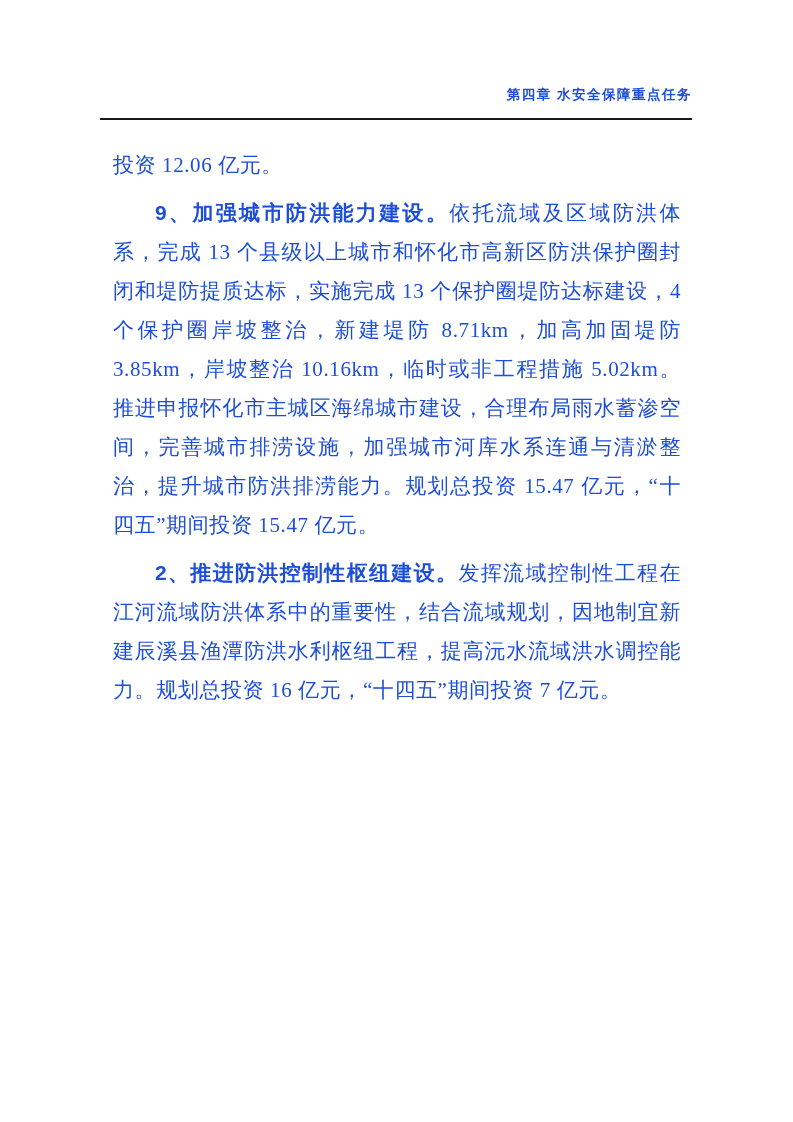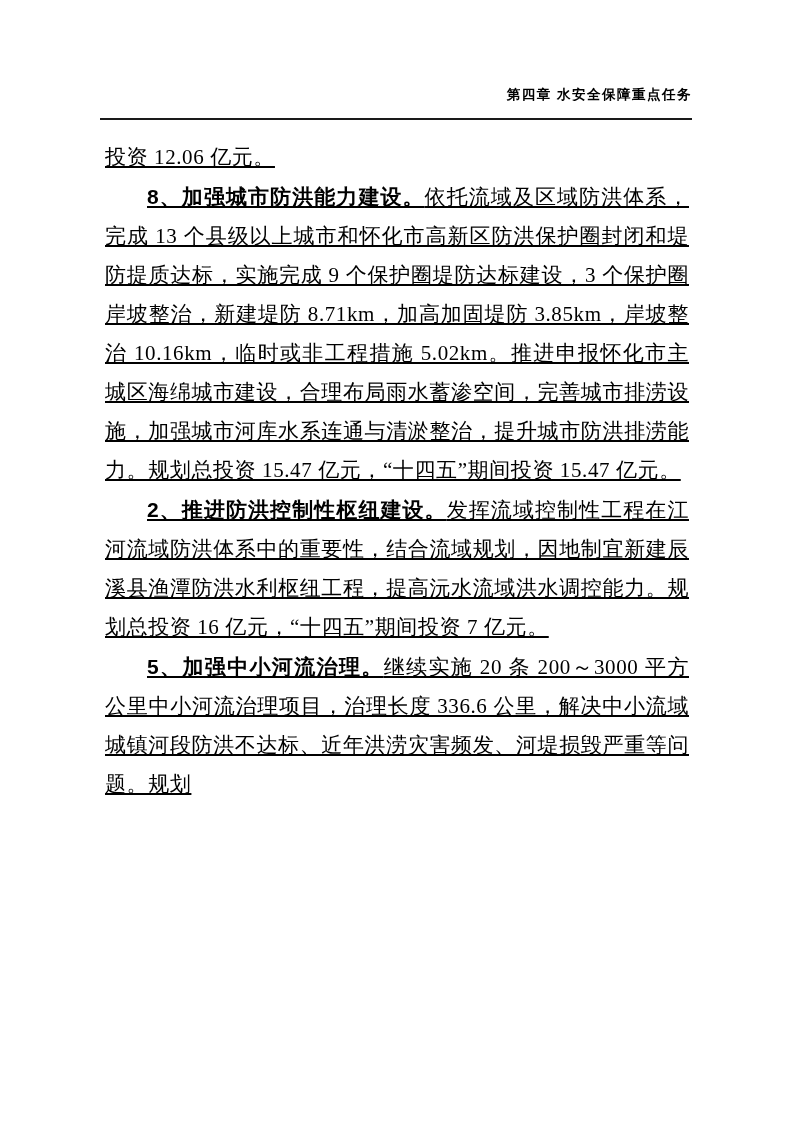--- a/index.html
+++ b/index.html
@@ -5,21 +5,21 @@
   html, body {
     margin: 0;
     padding: 0;
     background: #ffffff;
   }
   .page {
     position: relative;
     width: 793px;
     height: 866px;
     background: #ffffff;
-    color: #000000;
+    color: #1d4ed8;
     font-family: "Liberation Serif", "DejaVu Serif", serif;
     overflow: hidden;
   }
   .header {
     position: absolute;
     top: 86px;
     left: 100px;
     width: 592px;
     text-align: right;
     font-family: "Liberation Sans", "DejaVu Sans", sans-serif;
@@ -34,23 +34,22 @@
     top: 138px;
     left: 105px;
     width: 584px;
     font-size: 21px;
     line-height: 39px;
     letter-spacing: 0.6px;
     text-align: justify;
     text-align-last: left;
   }
   .para {
-    margin: 0;
+    margin: 8px;
     padding: 0;
-    text-decoration: underline;
   }
   .para.indent {
     text-indent: 2em;
   }
   .lead {
     font-family: "Liberation Sans", "DejaVu Sans", sans-serif;
     font-weight: bold;
   }
   .footer {
     position: absolute;
@@ -71,31 +70,28 @@
     <span>第四章 水安全保障重点任务</span>
   </div>
 
   <div class="content">
 
     <p class="para">
       <span>投资 12.06 亿元。</span>
     </p>
 
     <p class="para indent">
-      <strong class="lead">8、加强城市防洪能力建设。</strong><span>依托流域及区域防洪体系，完成 13 个县级以上城市和怀化市高新区防洪保护圈封闭和堤防提质达标，实施完成 9 个保护圈堤防达标建设，3 个保护圈岸坡整治，新建堤防 8.71km，加高加固堤防 3.85km，岸坡整治 10.16km，临时或非工程措施 5.02km。推进申报怀化市主城区海绵城市建设，合理布局雨水蓄渗空间，完善城市排涝设施，加强城市河库水系连通与清淤整治，提升城市防洪排涝能力。规划总投资 15.47 亿元，“十四五”期间投资 15.47 亿元。</span>
+      <strong class="lead">9、加强城市防洪能力建设。</strong><span>依托流域及区域防洪体系，完成 13 个县级以上城市和怀化市高新区防洪保护圈封闭和堤防提质达标，实施完成 13 个保护圈堤防达标建设，4 个保护圈岸坡整治，新建堤防 8.71km，加高加固堤防 3.85km，岸坡整治 10.16km，临时或非工程措施 5.02km。推进申报怀化市主城区海绵城市建设，合理布局雨水蓄渗空间，完善城市排涝设施，加强城市河库水系连通与清淤整治，提升城市防洪排涝能力。规划总投资 15.47 亿元，“十四五”期间投资 15.47 亿元。</span>
     </p>
 
     <p class="para indent">
       <strong class="lead">2、推进防洪控制性枢纽建设。</strong><span>发挥流域控制性工程在江河流域防洪体系中的重要性，结合流域规划，因地制宜新建辰溪县渔潭防洪水利枢纽工程，提高沅水流域洪水调控能力。规划总投资 16 亿元，“十四五”期间投资 7 亿元。</span>
     </p>
 
 
-    <p class="para indent">
-      <strong class="lead">5、加强中小河流治理。</strong><span>继续实施 20 条 200～3000 平方公里中小河流治理项目，治理长度 336.6 公里，解决中小流域城镇河段防洪不达标、近年洪涝灾害频发、河堤损毁严重等问题。规划</span>
-    </p>
 
   </div>
 
   <div class="footer">
     <span>31</span>
   </div>
 
 </div>
 
 </body></html>

